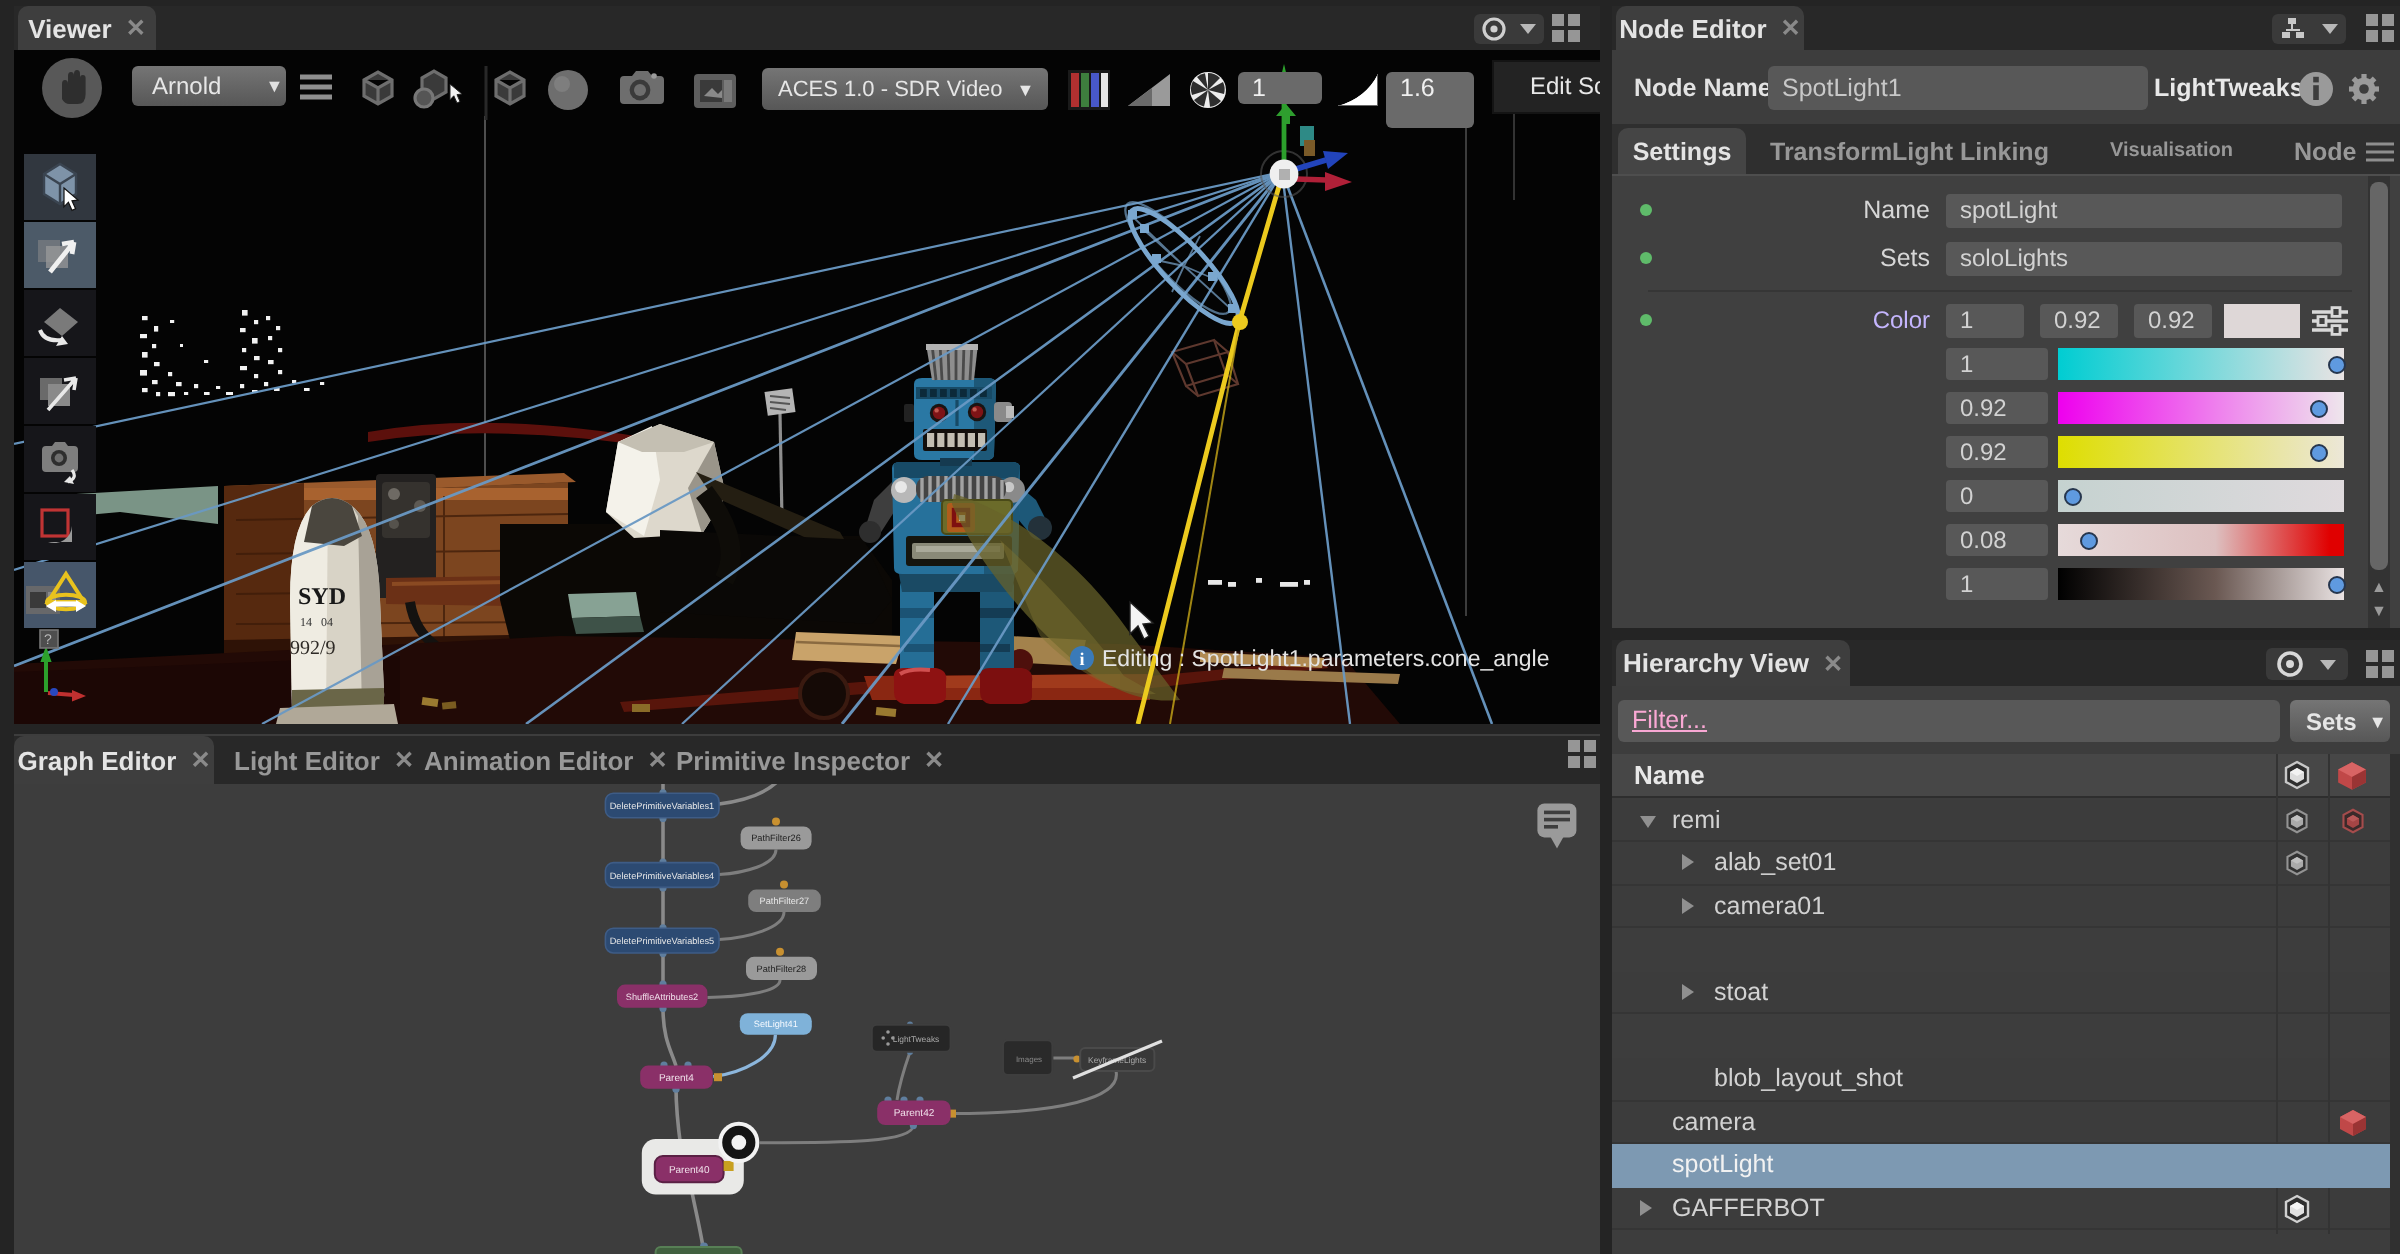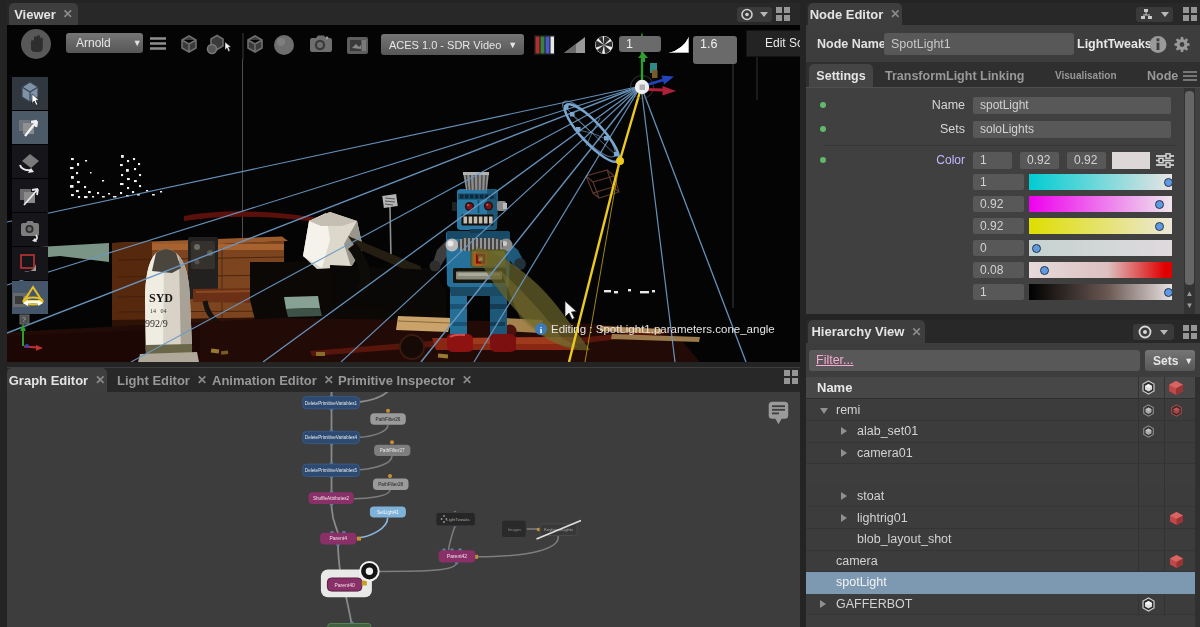--- a/index.html
+++ b/index.html
@@ -739,29 +739,20 @@
       </svg>
     </div>
  <div class="hrow" style="top:99.7px;">
       <i class="ar" style="left:35px;"></i>
       <span class="t" style="left:51px;">camera01</span>
     </div>
  <div class="hrow" style="top:142.9px;padding-left:14px;">
       <i class="ar" style="left:35px;"></i>
       <span class="t" style="left:51px;">stoat</span>
     </div>
- <div class="hrow" style="top:164.5px;">
-      <i class="ar" style="left:35px;"></i>
-      <span class="t" style="left:51px;">lightrig01</span>
-  <svg class="abs" style="left:363px;top:3px" width="15" height="15" viewBox="0 0 15 15">
-        <path d="M7.5 1 L14 4.5 14 10.5 7.5 14 1 10.5 1 4.5 Z" fill="#c04848"></path>
-        <path d="M7.5 1 L14 4.5 7.5 8 1 4.5 Z" fill="#d86464"></path>
-        <path d="M7.5 8 L14 4.5 14 10.5 7.5 14 Z" fill="#9a3434"></path>
-      </svg>
-    </div>
  <div class="hrow" style="top:186.1px;">
       <span class="t" style="left:51px;">blob_layout_shot</span>
     </div>
  <div class="hrow" style="top:207.7px;padding-left:23px;">
       <span class="t" style="left:30px;">camera</span>
   <svg class="abs" style="left:363px;top:3px" width="15" height="15" viewBox="0 0 15 15">
         <path d="M7.5 1 L14 4.5 14 10.5 7.5 14 1 10.5 1 4.5 Z" fill="#c04848"></path>
         <path d="M7.5 1 L14 4.5 7.5 8 1 4.5 Z" fill="#d86464"></path>
         <path d="M7.5 8 L14 4.5 14 10.5 7.5 14 Z" fill="#9a3434"></path>
       </svg>

